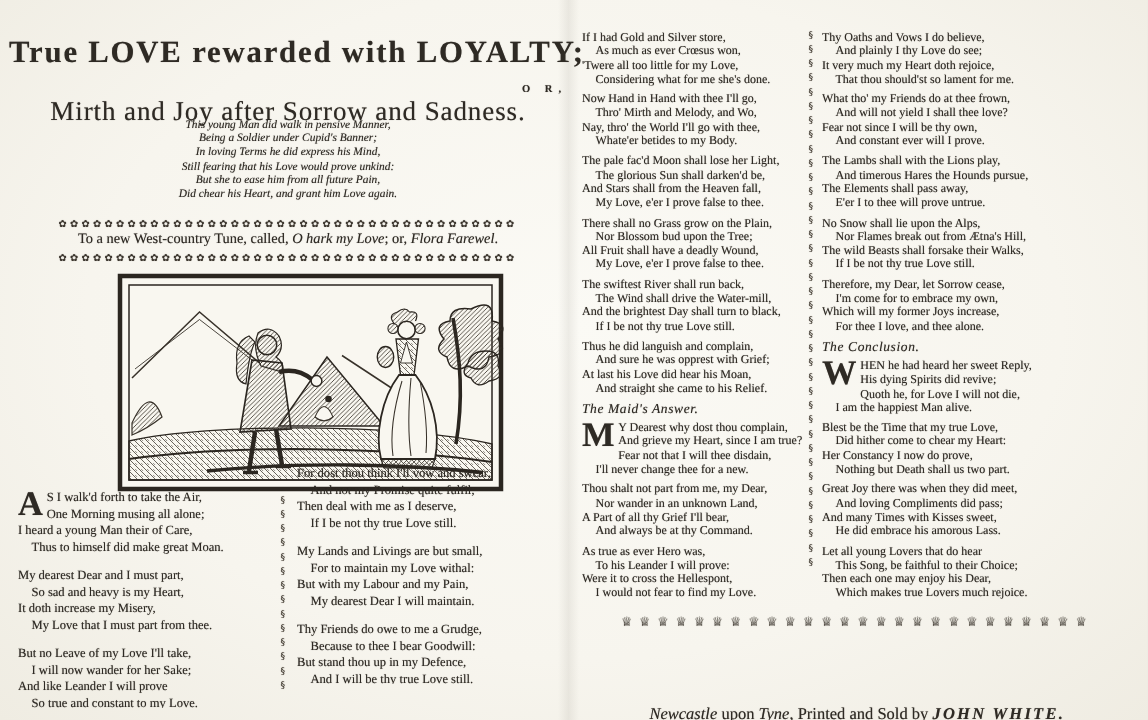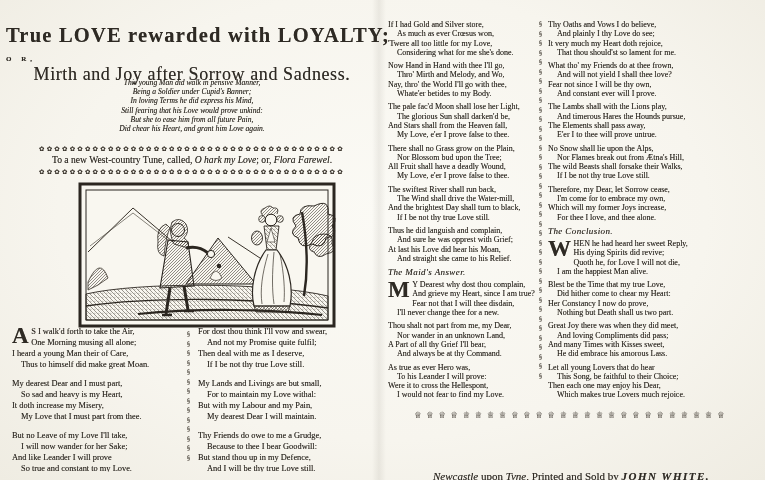--- a/index.html
+++ b/index.html
@@ -24,21 +24,21 @@
   .page-right{left:384px;width:375px;}
 
   
   .title{
     position:absolute;left:0;top:18px;width:100%;
     text-align:center;font-size:20.5px;font-weight:bold;
     letter-spacing:1.2px;white-space:nowrap;
   }
   .or-word{
     position:absolute;left:0;top:49px;width:100%;
-    text-align:left;font-size:7px;letter-spacing:4px;font-weight:bold;
+    text-align:right;font-size:7px;letter-spacing:4px;font-weight:bold;
   }
   .subtitle{
     position:absolute;left:0;top:58px;width:100%;
     text-align:center;font-size:18px;letter-spacing:0.6px;white-space:nowrap;
   }
   .argument{
     position:absolute;left:0;top:72px;width:100%;
     text-align:center;font-style:italic;font-size:7.6px;line-height:9.2px;
   }
   .chain{
@@ -50,21 +50,21 @@
   .chain2{top:162px;}
   .tune{
     position:absolute;left:0;top:148px;width:100%;
     text-align:center;font-size:9.6px;white-space:nowrap;
   }
   .woodcut{position:absolute;left:72px;top:176px;}
 
   
   .col{position:absolute;overflow:hidden;}
   .lcol1{left:6px;top:320px;width:172px;height:146px;}
-  .lcol2{left:192px;top:320px;width:178px;height:146px;}
+  .lcol2{left:192px;top:304px;width:178px;height:146px;}
   .rcol1{left:4px;top:14px;width:150px;height:394px;}
   .rcol2{left:164px;top:14px;width:208px;height:394px;}
   .vline{white-space:nowrap;}
   .vline.ind{padding-left:9px;}
   .page-left .vline{font-size:8.4px;line-height:11px;}
   .page-left .stanza{margin-bottom:8px;}
   .page-right .vline{font-size:8px;line-height:9.3px;}
   .page-right .stanza{margin-bottom:4px;}
   .drop{
     float:left;font-size:23px;line-height:18px;

